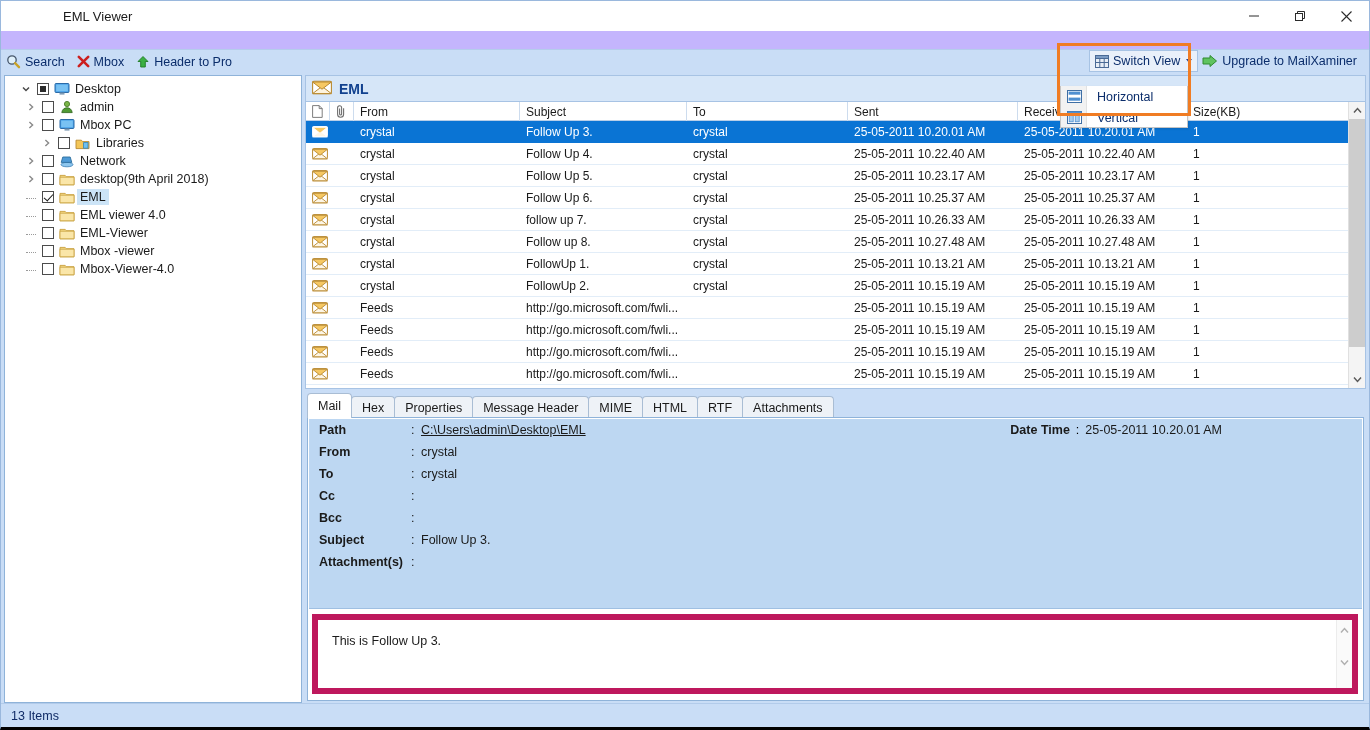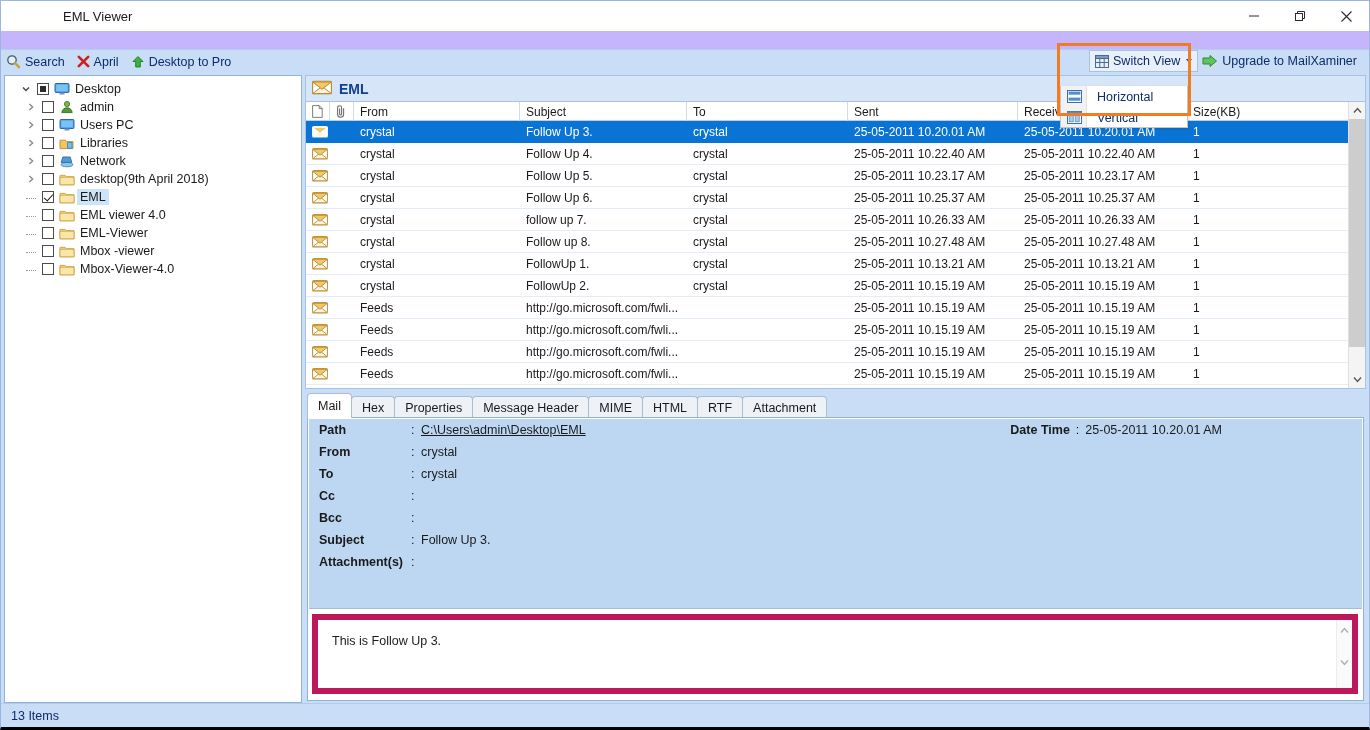--- a/index.html
+++ b/index.html
@@ -468,29 +468,29 @@
       </span>
       <span>Search</span>
     </div>
     <div class="tb-item">
       <span class="ico">
         <svg width="13" height="13" viewBox="0 0 13 13">
           <line x1="1.8" y1="1.8" x2="11.2" y2="11.2" stroke="#cc1f1f" stroke-width="2.6" stroke-linecap="round"></line>
           <line x1="11.2" y1="1.8" x2="1.8" y2="11.2" stroke="#cc1f1f" stroke-width="2.6" stroke-linecap="round"></line>
         </svg>
       </span>
-      <span>April</span>
+      <span>Mbox</span>
     </div>
     <div class="tb-item">
       <span class="ico">
         <svg width="14" height="14" viewBox="0 0 14 14">
           <polygon points="7,1.5 12,6.5 9.3,6.5 9.3,12 4.7,12 4.7,6.5 2,6.5" fill="#3cb043" stroke="#1f7a25" stroke-width="0.9"></polygon>
         </svg>
       </span>
-      <span>Desktop to Pro</span>
+      <span>Header to Pro</span>
     </div>
   </div>
 
   <div class="toolbar-right">
     <div class="switch-view-btn">
       <span class="ico">
         <svg width="14" height="13" viewBox="0 0 14 13">
           <rect x="0.5" y="0.5" width="13" height="12" fill="#e8eef6" stroke="#4a6a96" stroke-width="1"></rect>
           <rect x="0.5" y="0.5" width="13" height="3" fill="#7c9cc4" stroke="#4a6a96" stroke-width="1"></rect>
           <line x1="4.8" y1="3.5" x2="4.8" y2="12.5" stroke="#4a6a96" stroke-width="1"></line>
@@ -585,23 +585,23 @@
             <span class="tw-chk">
               <span class="chkbox"></span>
             </span>
             <span class="tw-ico">
               <svg width="16" height="14" viewBox="0 0 16 14">
                 <rect x="1" y="1.5" width="14" height="9" rx="1" fill="#49a0e8" stroke="#2b6ba8" stroke-width="1"></rect>
                 <rect x="2.2" y="2.6" width="11.6" height="6.6" fill="#79c2f3"></rect>
                 <rect x="5.5" y="10.6" width="5" height="2" fill="#7f9bb5"></rect>
               </svg>
             </span>
-            <span class="lbl">Users PC</span>
-          </div>
-          <div class="tnode" style="padding-left: 18px;">
+            <span class="lbl">Mbox PC</span>
+          </div>
+          <div class="tnode" style="padding-left: 18px; margin-left: 16px;">
             <span class="tw-exp">
               <svg width="10" height="10" viewBox="0 0 10 10">
                 <polyline points="3.4,2 6.6,5 3.4,8" fill="none" stroke="#8a8a8a" stroke-width="1.4"></polyline>
               </svg>
             </span>
             <span class="tw-chk">
               <span class="chkbox"></span>
             </span>
             <span class="tw-ico">
               <svg width="16" height="14" viewBox="0 0 16 14">
@@ -1005,21 +1005,21 @@
             <div class="tab">
               <span>MIME</span>
             </div>
             <div class="tab">
               <span>HTML</span>
             </div>
             <div class="tab">
               <span>RTF</span>
             </div>
             <div class="tab">
-              <span>Attachment</span>
+              <span>Attachments</span>
             </div>
           </div>
         <div class="detail-body">
           <div class="fields">
             <div id="fields">
                 <div class="frow">
                   <span class="fk">Path</span>
                   <span class="fc">:</span>
                   <span class="fv link">C:\Users\admin\Desktop\EML</span>
                 </div>

